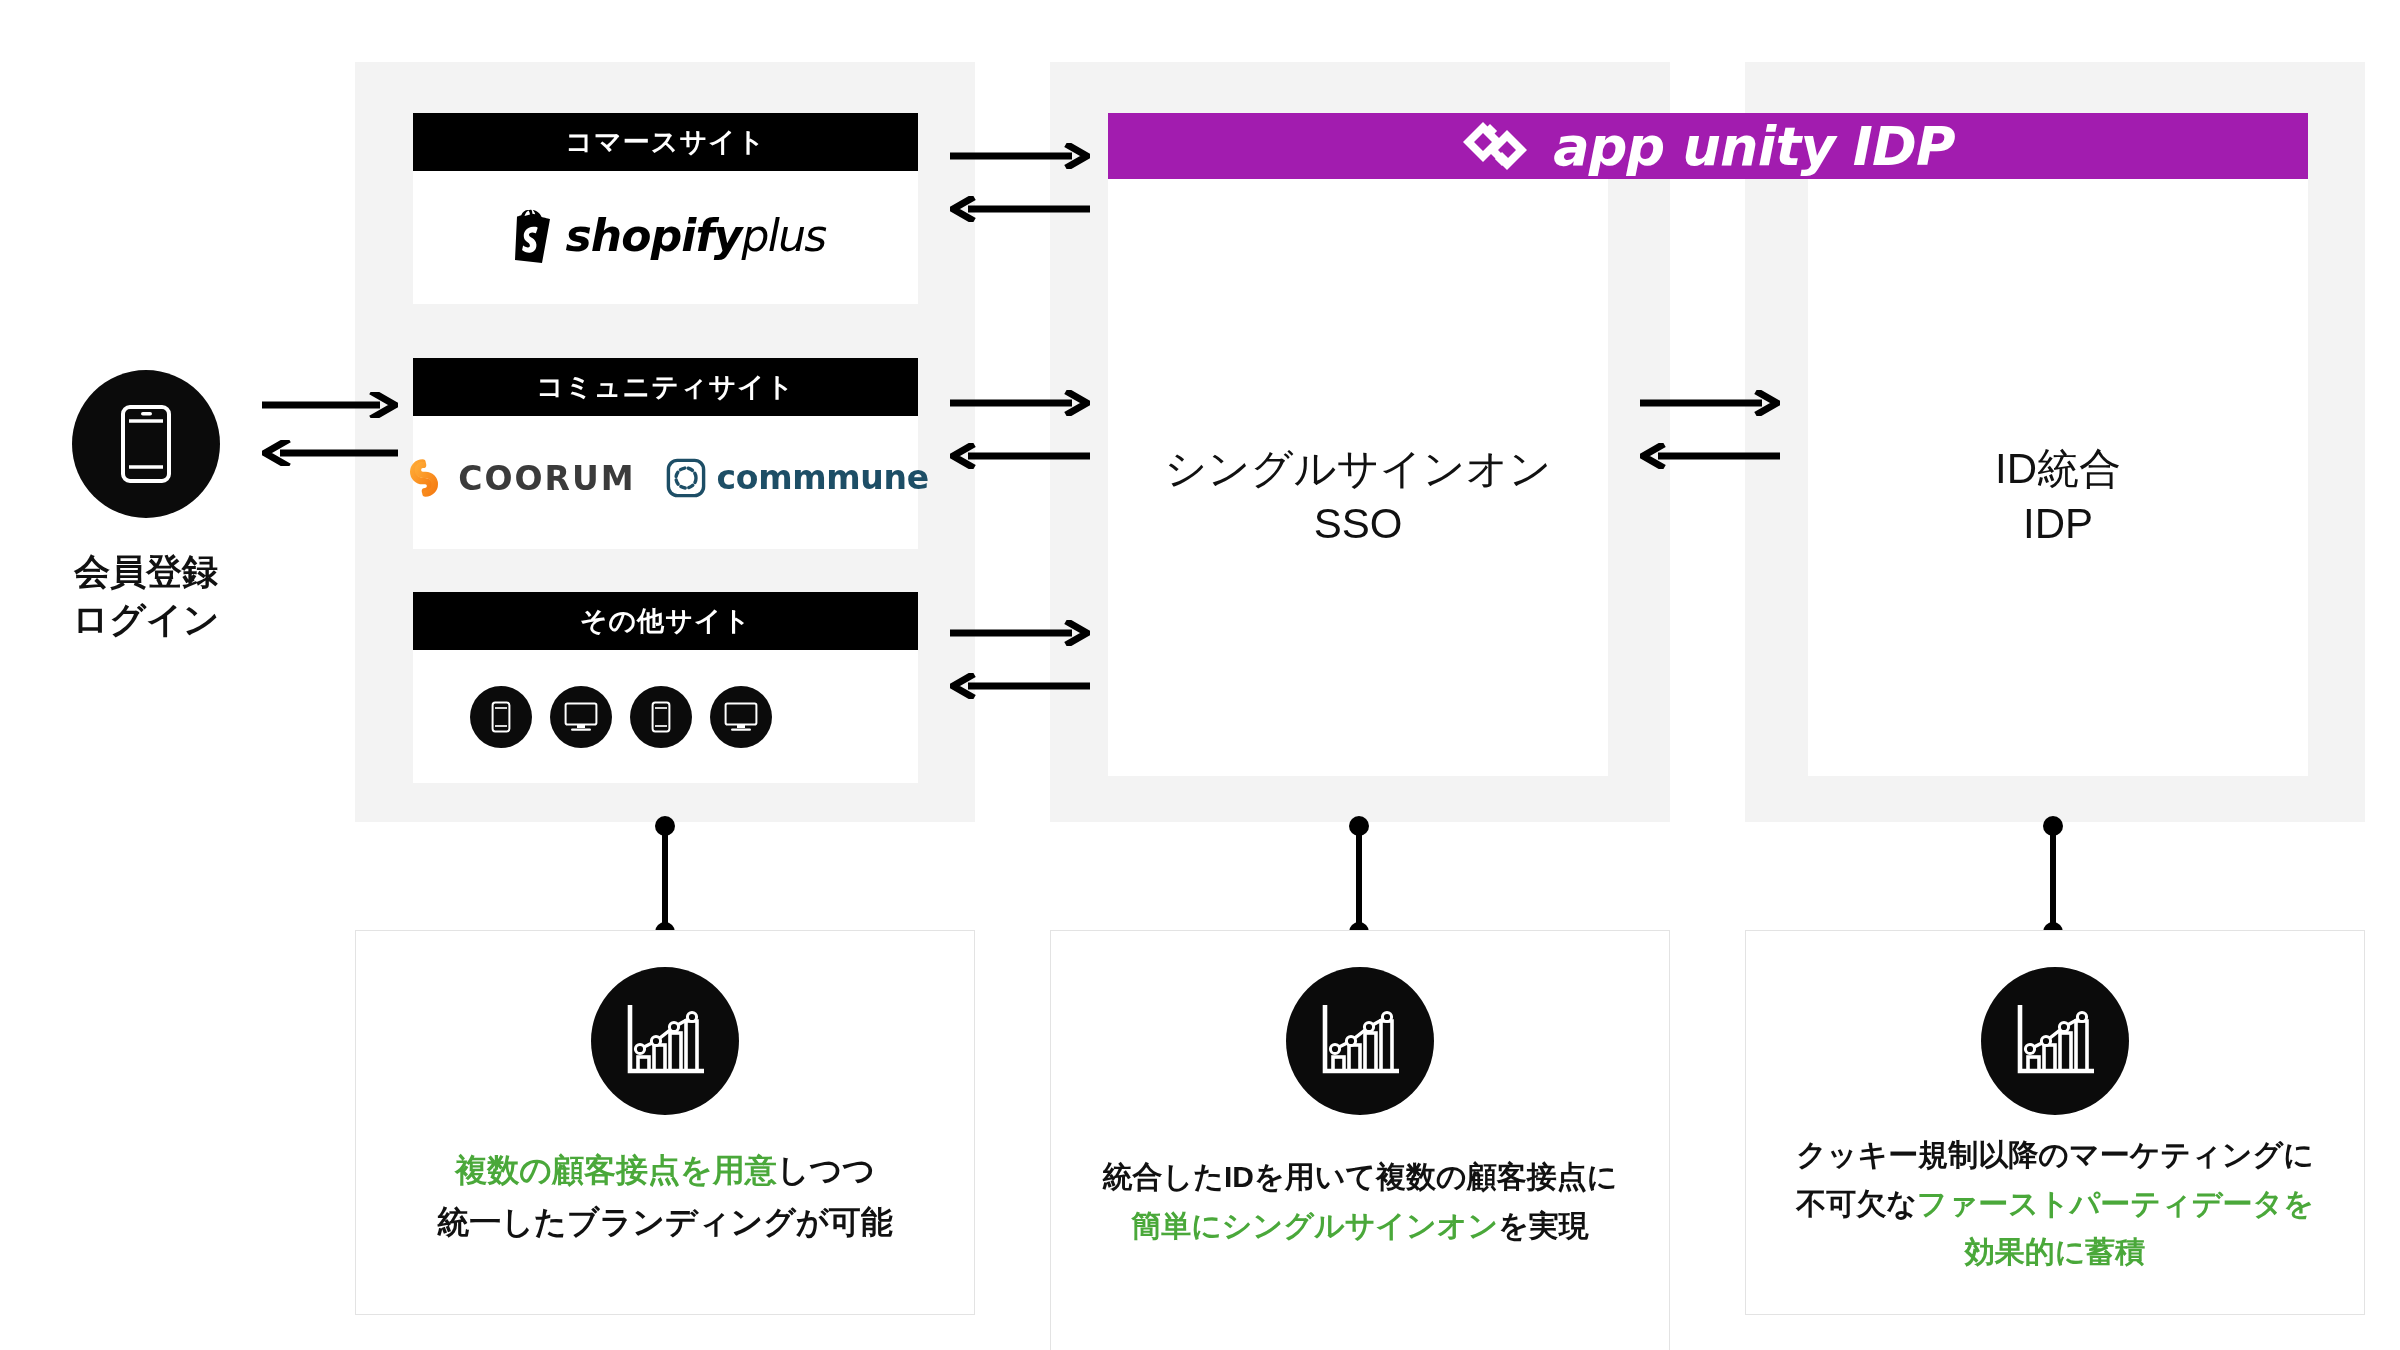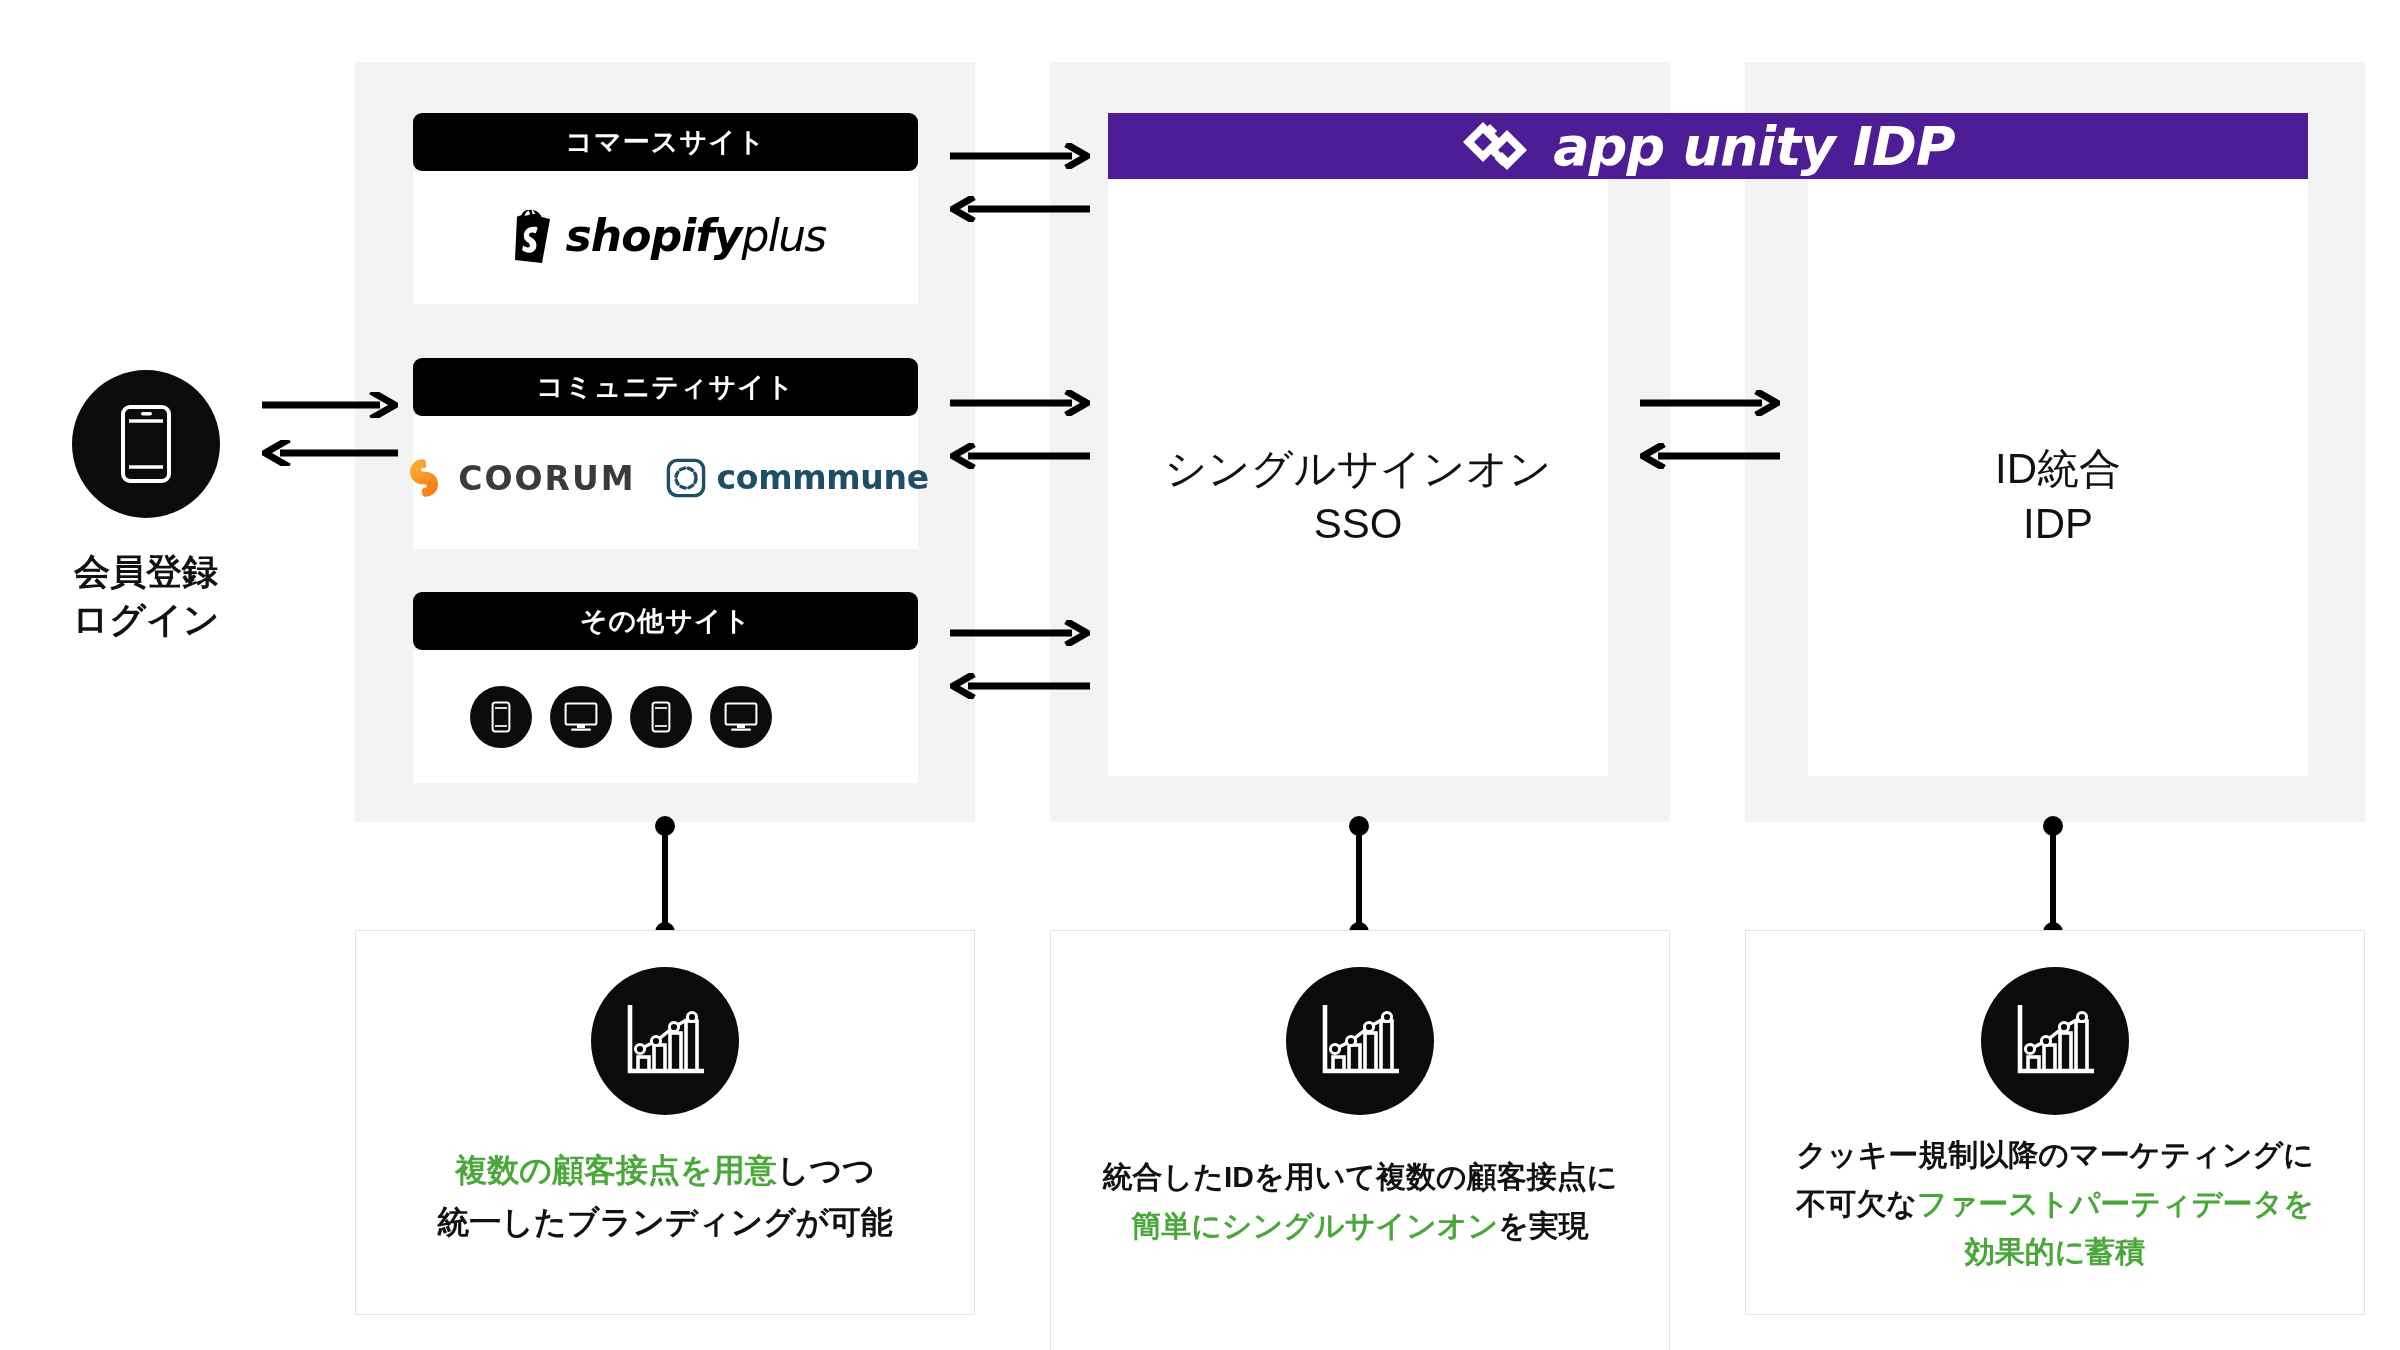--- a/index.html
+++ b/index.html
@@ -24,21 +24,20 @@
   
   .bar-title {
     position: absolute;
     background: #000000;
     color: #ffffff;
     display: flex;
     align-items: center;
     justify-content: center;
     font-weight: 700;
     letter-spacing: .04em;
-    border-radius: 9px;
   }
 
   
   .circle-icon {
     position: absolute;
     border-radius: 50%;
     background: #0b0b0b;
     display: flex;
     align-items: center;
     justify-content: center;
@@ -104,21 +103,21 @@
   .device-row {
     position: absolute; display: flex; align-items: center; gap: 18px;
   }
   .device-circle {
     width: 62px; height: 62px; border-radius: 50%;
     background: #0b0b0b; display:flex; align-items:center; justify-content:center;
   }
 
   
   .appunity-bar {
-    position: absolute; background:#4c1d95; display:flex;
+    position: absolute; background:#a21caf; display:flex;
     align-items:center; justify-content:center; gap: 22px;
   }
   .appunity-word {
     color:#fff; font-size: 54px; font-weight: 800; font-style: italic;
     letter-spacing: -.015em; font-family:"DejaVu Sans", sans-serif;
     white-space: nowrap;
   }
 
   
   .stem { position:absolute; background:#000; width:6px; }

